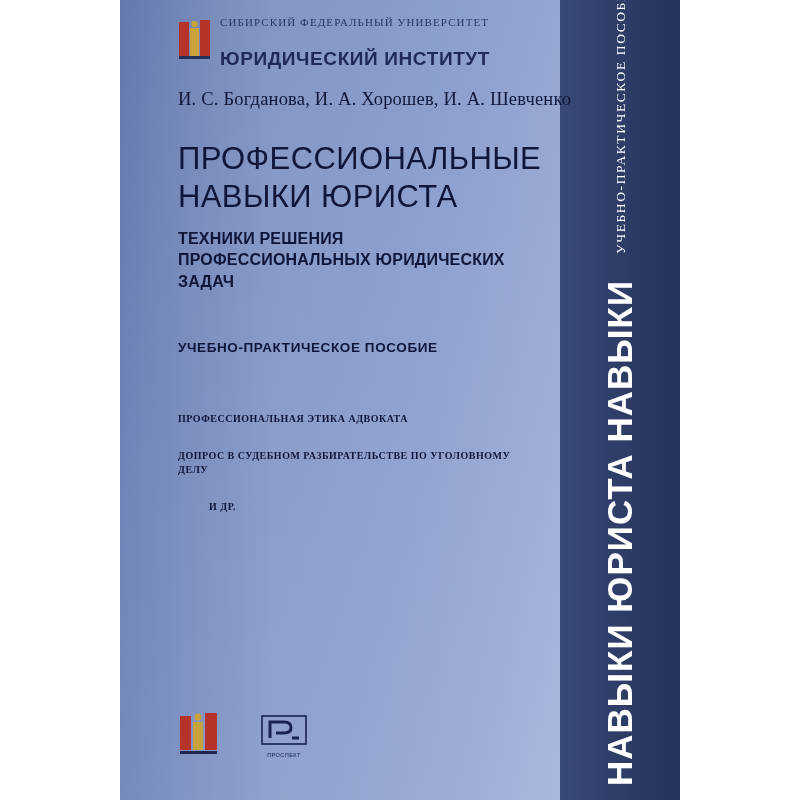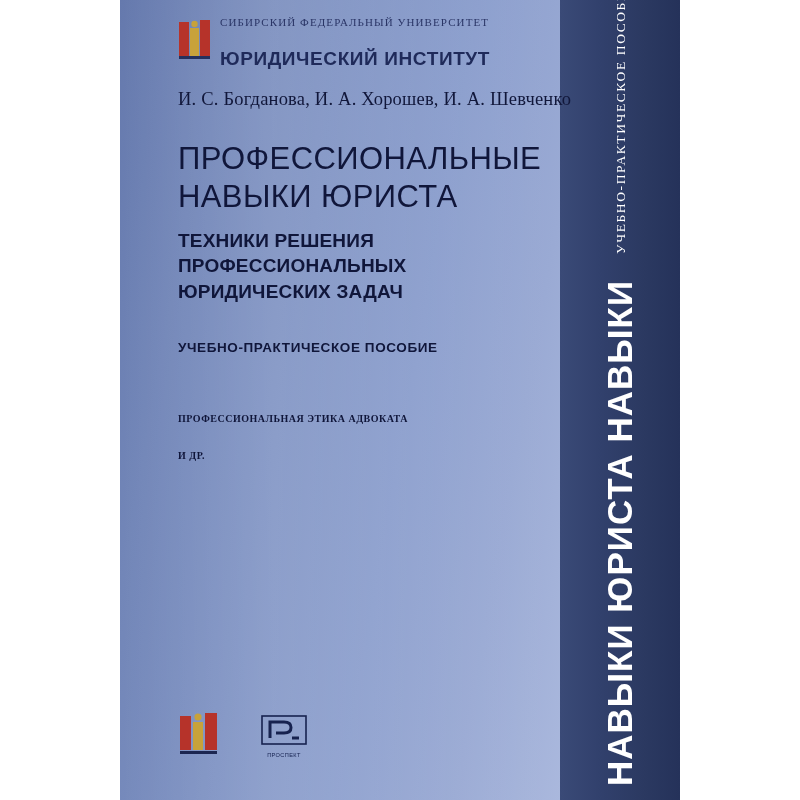--- a/index.html
+++ b/index.html
@@ -175,21 +175,21 @@
     letter-spacing: 0.4px;
   }
 
   .subtitle {
     position: absolute;
     left: 58px;
     top: 228px;
     width: 360px;
     font-family: "Liberation Sans", sans-serif;
     font-weight: bold;
-    font-size: 19px;
+    font-size: 16px;
     line-height: 1.33;
     color: #10163a;
     text-transform: uppercase;
     letter-spacing: 0.2px;
   }
 
   .kind {
     position: absolute;
     left: 58px;
     top: 340px;
@@ -210,21 +210,21 @@
   .topic {
     font-family: "Liberation Serif", serif;
     font-size: 10px;
     line-height: 1.45;
     letter-spacing: 0.5px;
     color: #0f1539;
     text-transform: uppercase;
     margin-bottom: 22px;
     font-weight: bold;
   }
-  .topic:last-child { margin-bottom: 0; }
+  .topic:last-child { margin-bottom: 0; margin-left: 31px; }
 
   
   .bottom-logos {
     position: absolute;
     left: 58px;
     bottom: 42px;
     display: flex;
     align-items: flex-end;
   }
   .sfu-mark {
@@ -274,20 +274,21 @@
       <div class="authors">И. С. Богданова, И. А. Хорошев, И. А. Шевченко</div>
 
       <div class="title-main">ПРОФЕССИОНАЛЬНЫЕ НАВЫКИ ЮРИСТА</div>
 
       <div class="subtitle">ТЕХНИКИ РЕШЕНИЯ ПРОФЕССИОНАЛЬНЫХ ЮРИДИЧЕСКИХ ЗАДАЧ</div>
 
       <div class="kind">УЧЕБНО-ПРАКТИЧЕСКОЕ ПОСОБИЕ</div>
 
       <div class="topics">
         <div class="topic">ПРОФЕССИОНАЛЬНАЯ ЭТИКА АДВОКАТА</div>
+        <div class="topic">ДОПРОС В СУДЕБНОМ РАЗБИРАТЕЛЬСТВЕ ПО УГОЛОВНОМУ ДЕЛУ</div>
         <div class="topic">И ДР.</div>
       </div>
 
       <div class="bottom-logos">
         <svg class="sfu-mark" viewBox="0 0 42 48">
           <rect x="2" y="6" width="11" height="34" fill="#b6332a"></rect>
           <rect x="15" y="12" width="10" height="28" fill="#c8a23a"></rect>
           <rect x="27" y="3" width="12" height="37" fill="#b6332a"></rect>
           <rect x="2" y="41" width="37" height="3" fill="#1c2650"></rect>
           <circle cx="20" cy="7" r="3.6" fill="#c8a23a"></circle>

